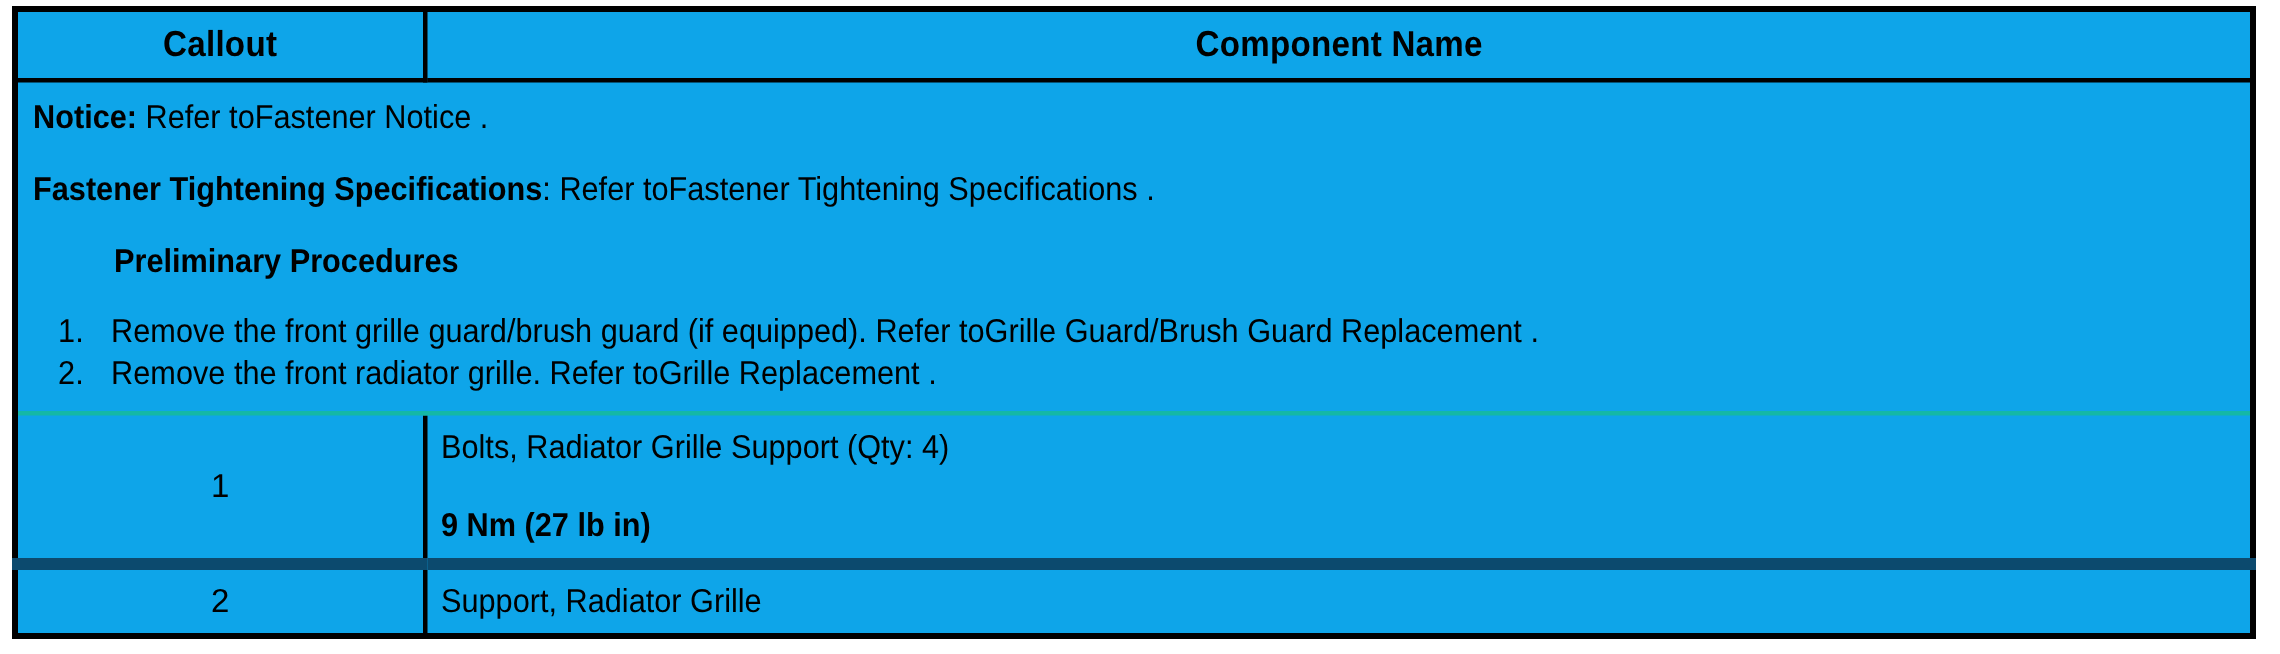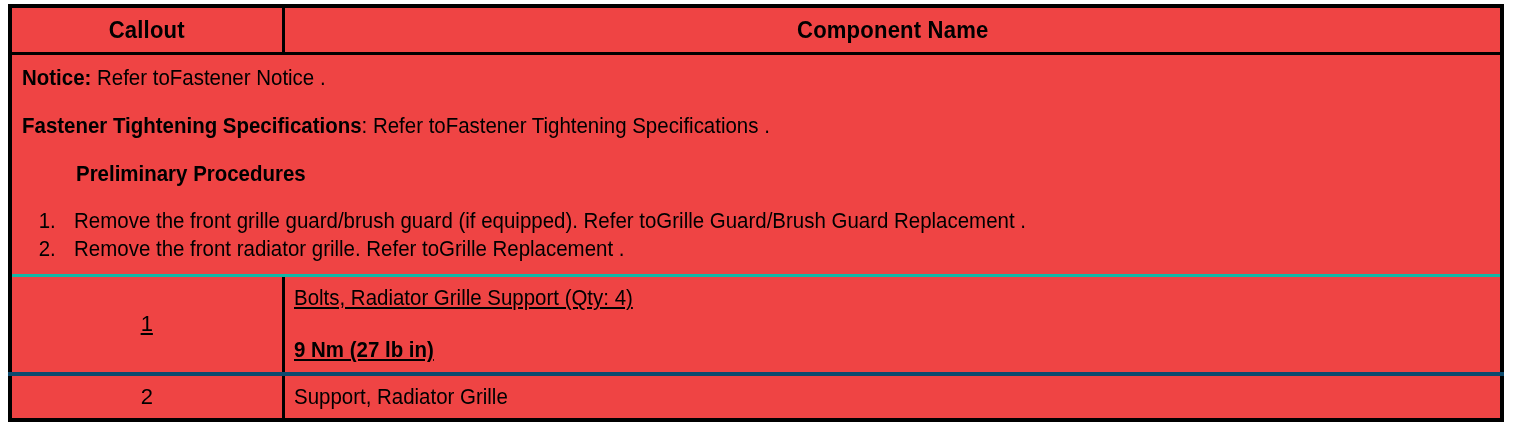--- a/index.html
+++ b/index.html
@@ -32,21 +32,21 @@
     border-collapse: collapse;
     table-layout: fixed;
     border: 4px solid #000;
     background: #fff;
   }
   .spec-table td,
   .spec-table th {
     border: 0;
     padding: 0;
     vertical-align: top;
-    background: #ef4444;
+    background: #0ea5e9;
   }
 
   .col-callout { width: 273px; }
   .col-name    { width: auto; }
 
   
   .hdr-row td {
     border-bottom: 3px solid #000;
     height: 44px;
     vertical-align: middle;
@@ -124,22 +124,21 @@
     text-align: center;
     vertical-align: middle;
     font-size: 22px;
   }
   .data-row td.name-cell {
     padding: 8px 12px 8px 9px;
     font-size: 22px;
     line-height: 1.2;
   }
   .data-row.with-rule td {
-    border-bottom: 4px solid #0c4a6e;
-    text-decoration: underline;
+    border-bottom: 8px solid #0c4a6e;
   }
   .cell-line {
     white-space: nowrap;
     transform: scaleX(0.93);
     transform-origin: left center;
   }
   .cell-line.torque {
     font-weight: bold;
     margin-top: 26px;
   }

